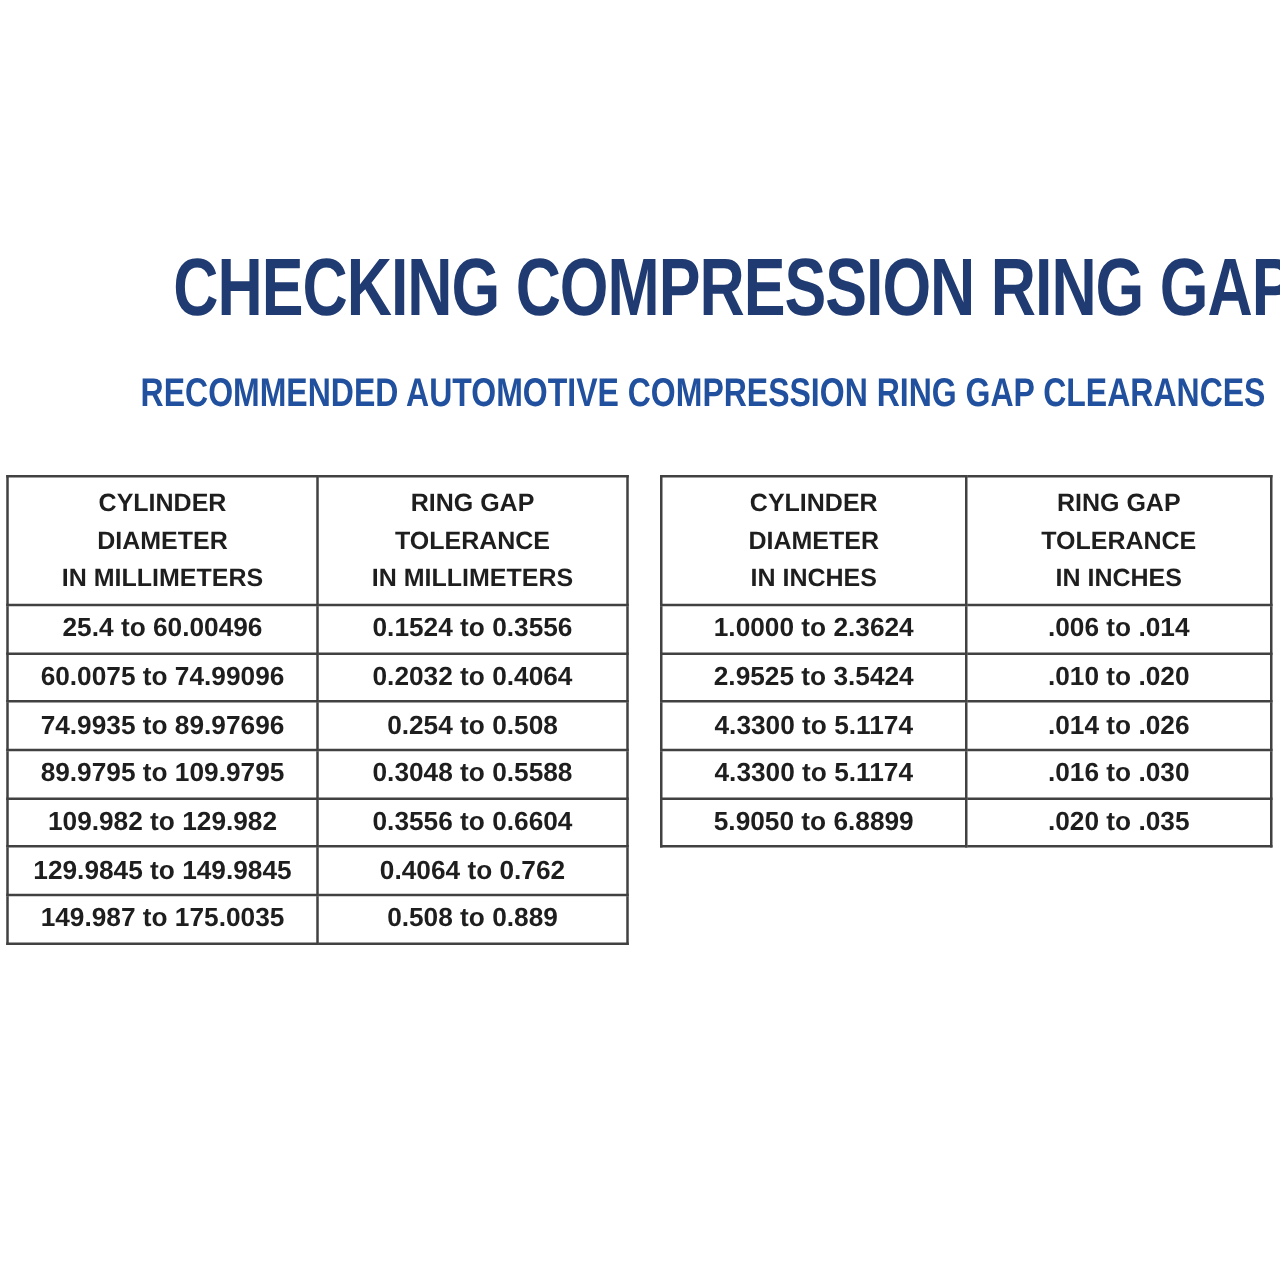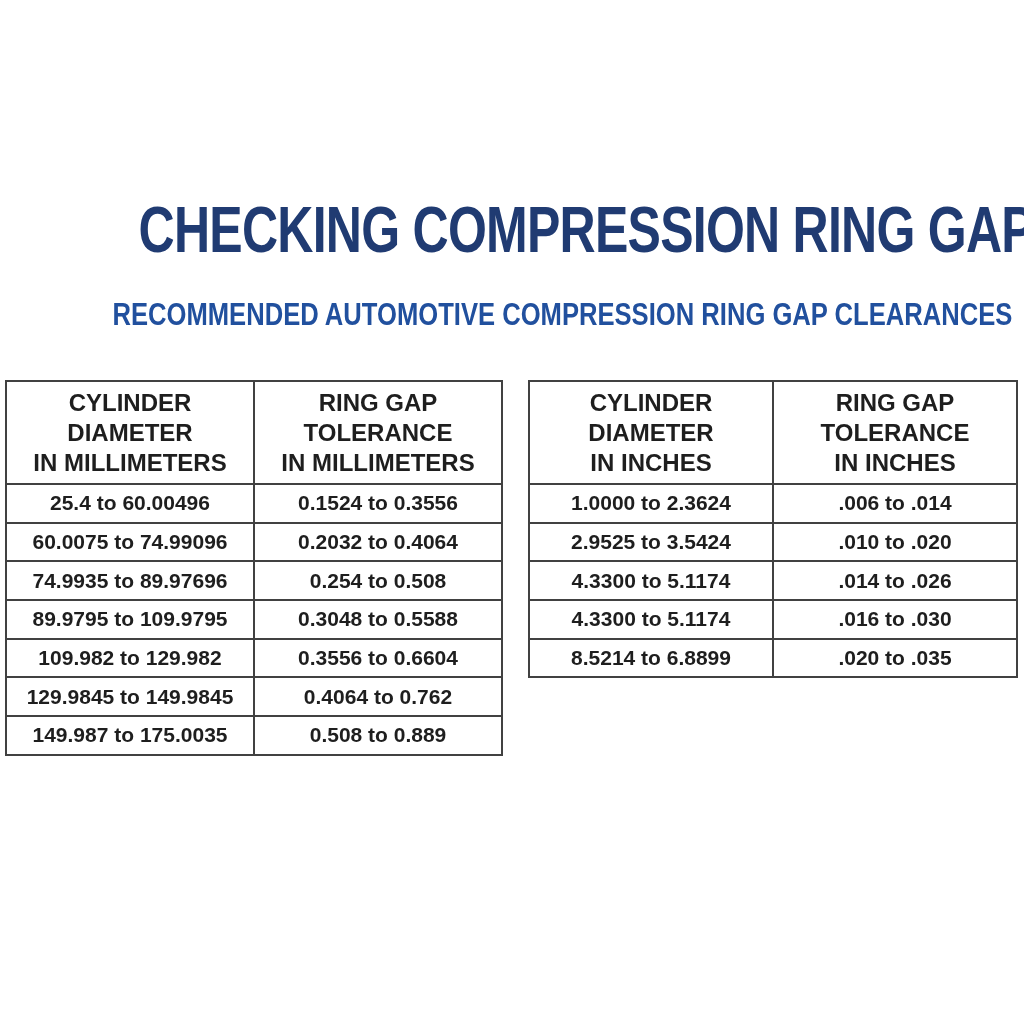--- a/index.html
+++ b/index.html
@@ -70,21 +70,21 @@
     border: 2px solid var(--border, #414141);
     text-align: center;
     vertical-align: middle;
     padding: 0;
     box-sizing: border-box;
     color: var(--text, #1e1e1e);
     width: 50%;
   }
   .spec-table th {
     height: 103px;
-    font-size: 24px;
+    font-size: 20px;
     line-height: 30px;
     font-weight: bold;
   }
   .spec-table td {
     height: 38.7px;
     font-size: 21px;
     font-weight: bold;
     white-space: nowrap;
   }
   .hline { display: block; }
@@ -173,17 +173,17 @@
     </tr>
     <tr>
       <td>4.3300 to 5.1174</td>
       <td>.014 to .026</td>
     </tr>
     <tr>
       <td>4.3300 to 5.1174</td>
       <td>.016 to .030</td>
     </tr>
     <tr>
-      <td>8.5214 to 6.8899</td>
+      <td>5.9050 to 6.8899</td>
       <td>.020 to .035</td>
     </tr>
   </tbody>
 </table>
 
 </body></html>

